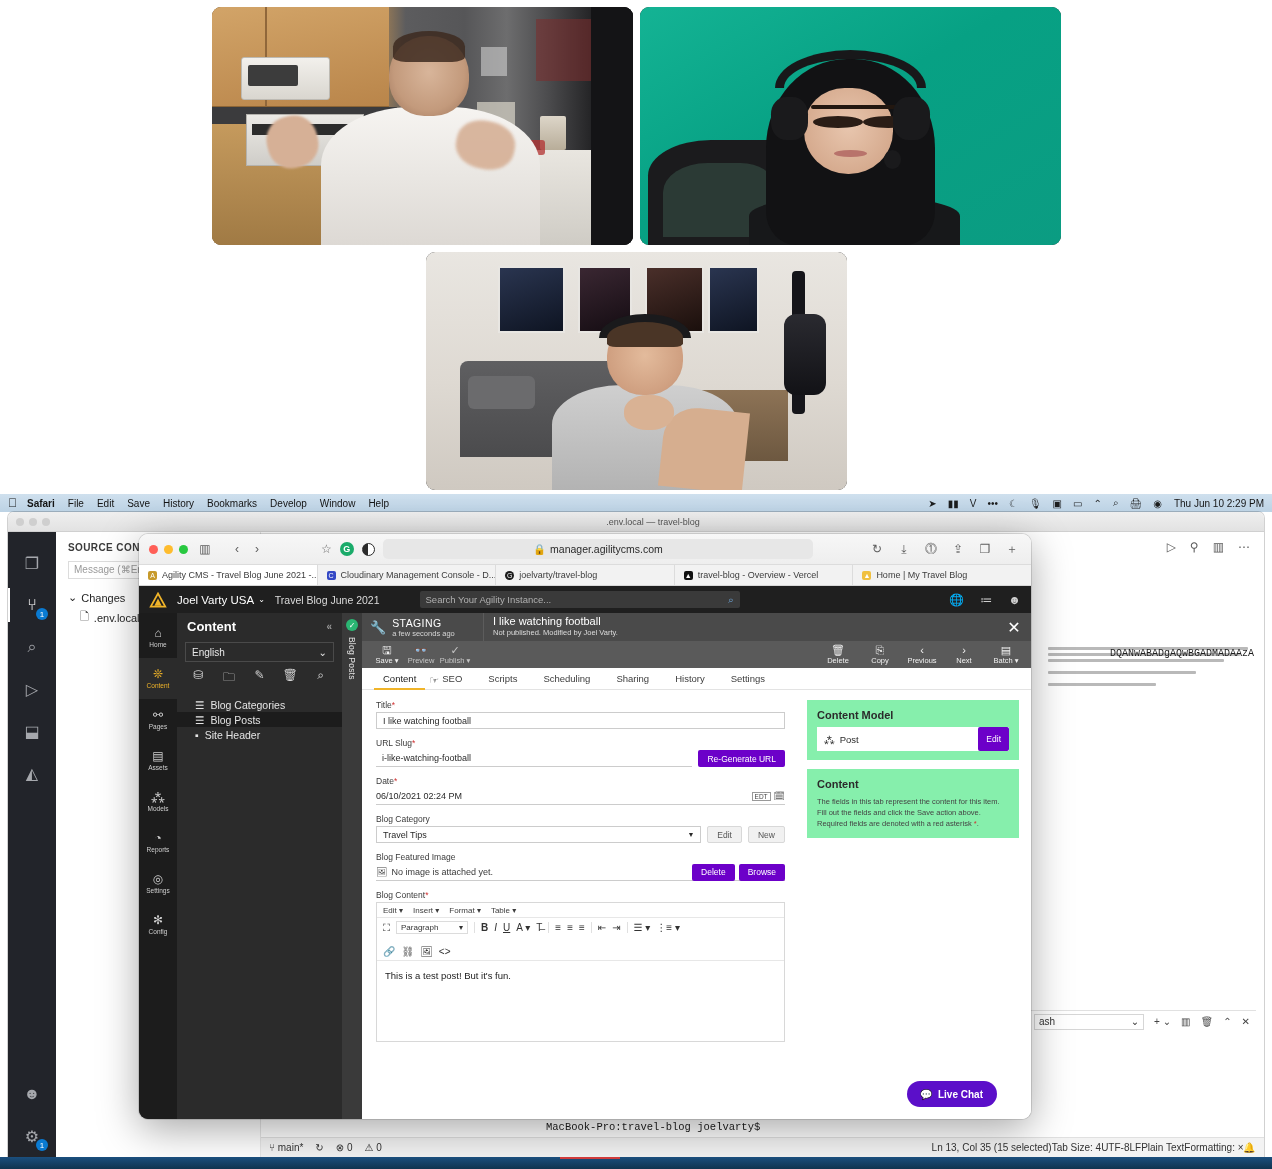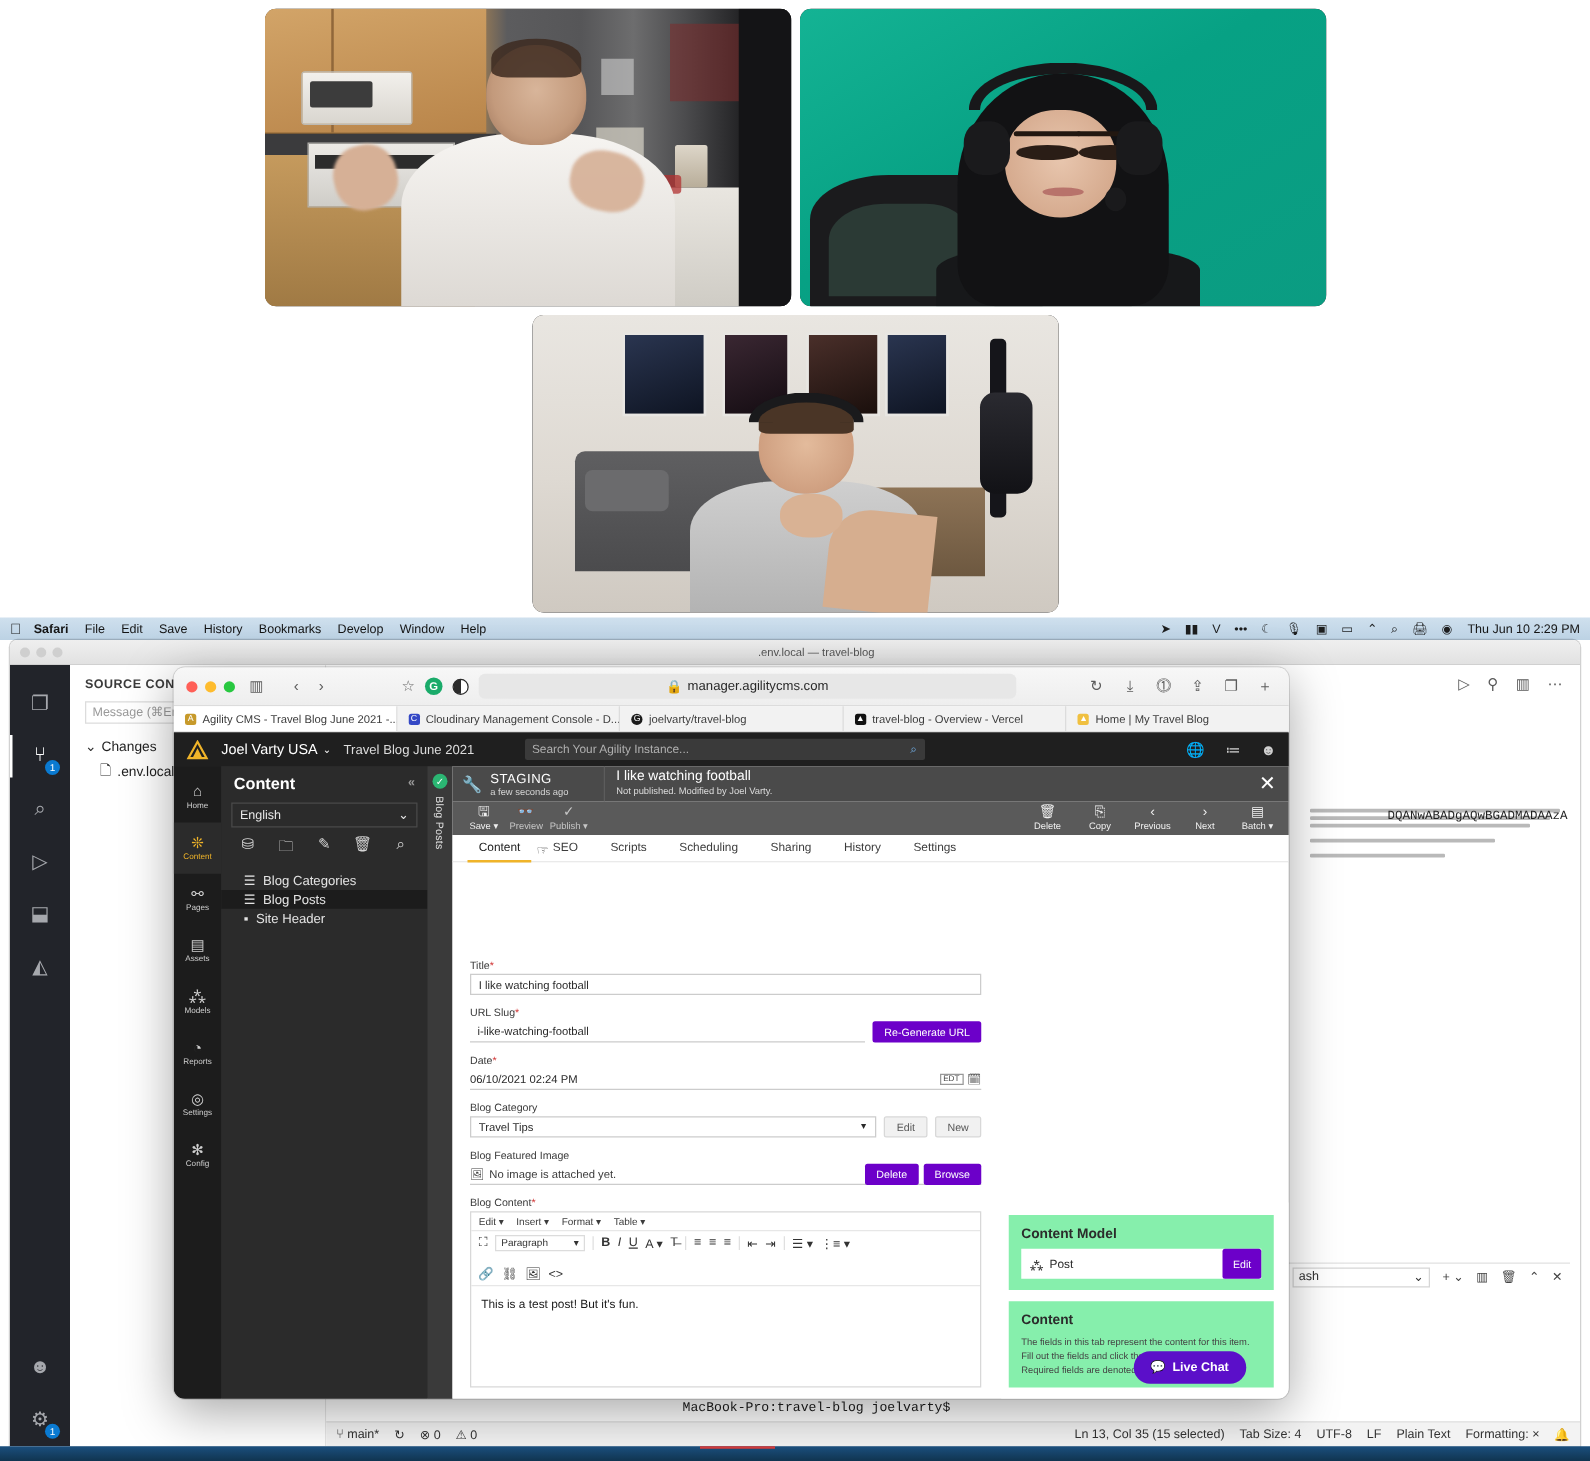--- a/index.html
+++ b/index.html
@@ -162,21 +162,21 @@
   .vs-termbar { position:absolute; right:8px; top:478px; width:240px; height:22px;
     border-top:1px solid #e1e1e1; display:flex; align-items:center; justify-content:flex-end; gap:10px;
     font-size:10px; color:#444; padding-right:6px;}
   .vs-termbar .sel { width:110px; border:1px solid #d6d6d6; height:16px; font-size:10px;
     display:flex; align-items:center; justify-content:space-between; padding:0 4px; color:#333;}
   .vs-term { position:absolute; left:285px; bottom:22px; width:700px; font-family:"Liberation Mono", monospace;
     font-size:10.5px; color:#1b1b1b; line-height:15px;}
   .vs-status { position:absolute; left:0; bottom:0; width:100%; height:20px; background:#f3f3f3;
     border-top:1px solid #e0e0e0; display:flex; align-items:center; font-size:10px; color:#333; padding:0 8px;}
   .vs-status .l { display:flex; gap:12px; align-items:center;}
-  .vs-status .r { margin-left:auto; display:flex; gap:12px; align-items:center;}
+  .vs-status .r { margin-left:auto; display:flex; align-items:center;}
 
   
   .safari {
     position:absolute; left:139px; top:534px; width:892px; height:585px;
     background:#fff; border-radius:9px; overflow:hidden;
     box-shadow:0 10px 40px rgba(0,0,0,.35), 0 0 0 1px rgba(0,0,0,.12);
   }
   .sf-toolbar { height:31px; background:linear-gradient(180deg,#f7f7f7,#eeeeee);
     display:flex; align-items:center; padding:0 10px; gap:8px; border-bottom:1px solid #dcdcdc;}
   .sf-lights { display:flex; gap:6px; }
@@ -250,21 +250,21 @@
   .ag-act .al { font-size:7.5px; }
   .ag-act.dim { color:#c6c6c6; }
   .ag-act-right { margin-left:auto; display:flex; gap:8px; }
   .ag-tabs { height:22px; background:#fff; border-bottom:1px solid #e3e3e3; display:flex; align-items:center; padding:0 8px; gap:0;}
   .ag-tab { font-size:9.5px; color:#3c3c3c; padding:0 13px; height:22px;
     display:flex; align-items:center; position:relative;}
   .ag-tab.active { color:#1b1b1b; }
   .ag-tab.active:after { content:""; position:absolute; left:4px; right:4px; bottom:0; height:2px; background:#f0b429;}
   .ag-cursor { position:absolute; left:0px; top:6px; font-size:11px; }
 
-  .ag-content { flex:1; display:flex; background:#fff; min-height:0; overflow:hidden;align-items:flex-end; }
+  .ag-content { flex:1; display:flex; background:#fff; min-height:0; overflow:hidden; }
   .ag-form { flex:1; padding:10px 16px 0 14px; }
   .fld { margin-bottom:9px; }
   .fld .lab { font-size:8.5px; color:#3a3a3a; margin-bottom:2px; }
   .fld .lab .req { color:#d03232; }
   .inp { height:17px; border:1px solid #ccc; font-size:9px; color:#2a2a2a;
      display:flex; align-items:center; padding:0 6px; background:#fff; }
   .inp.ul { border:none; border-bottom:1px solid #ccc; }
   .row { display:flex; align-items:center; gap:6px; }
   .btn { font-size:8.5px; height:17px; padding:0 9px; display:flex; align-items:center;
     justify-content:center; border-radius:2px; }

